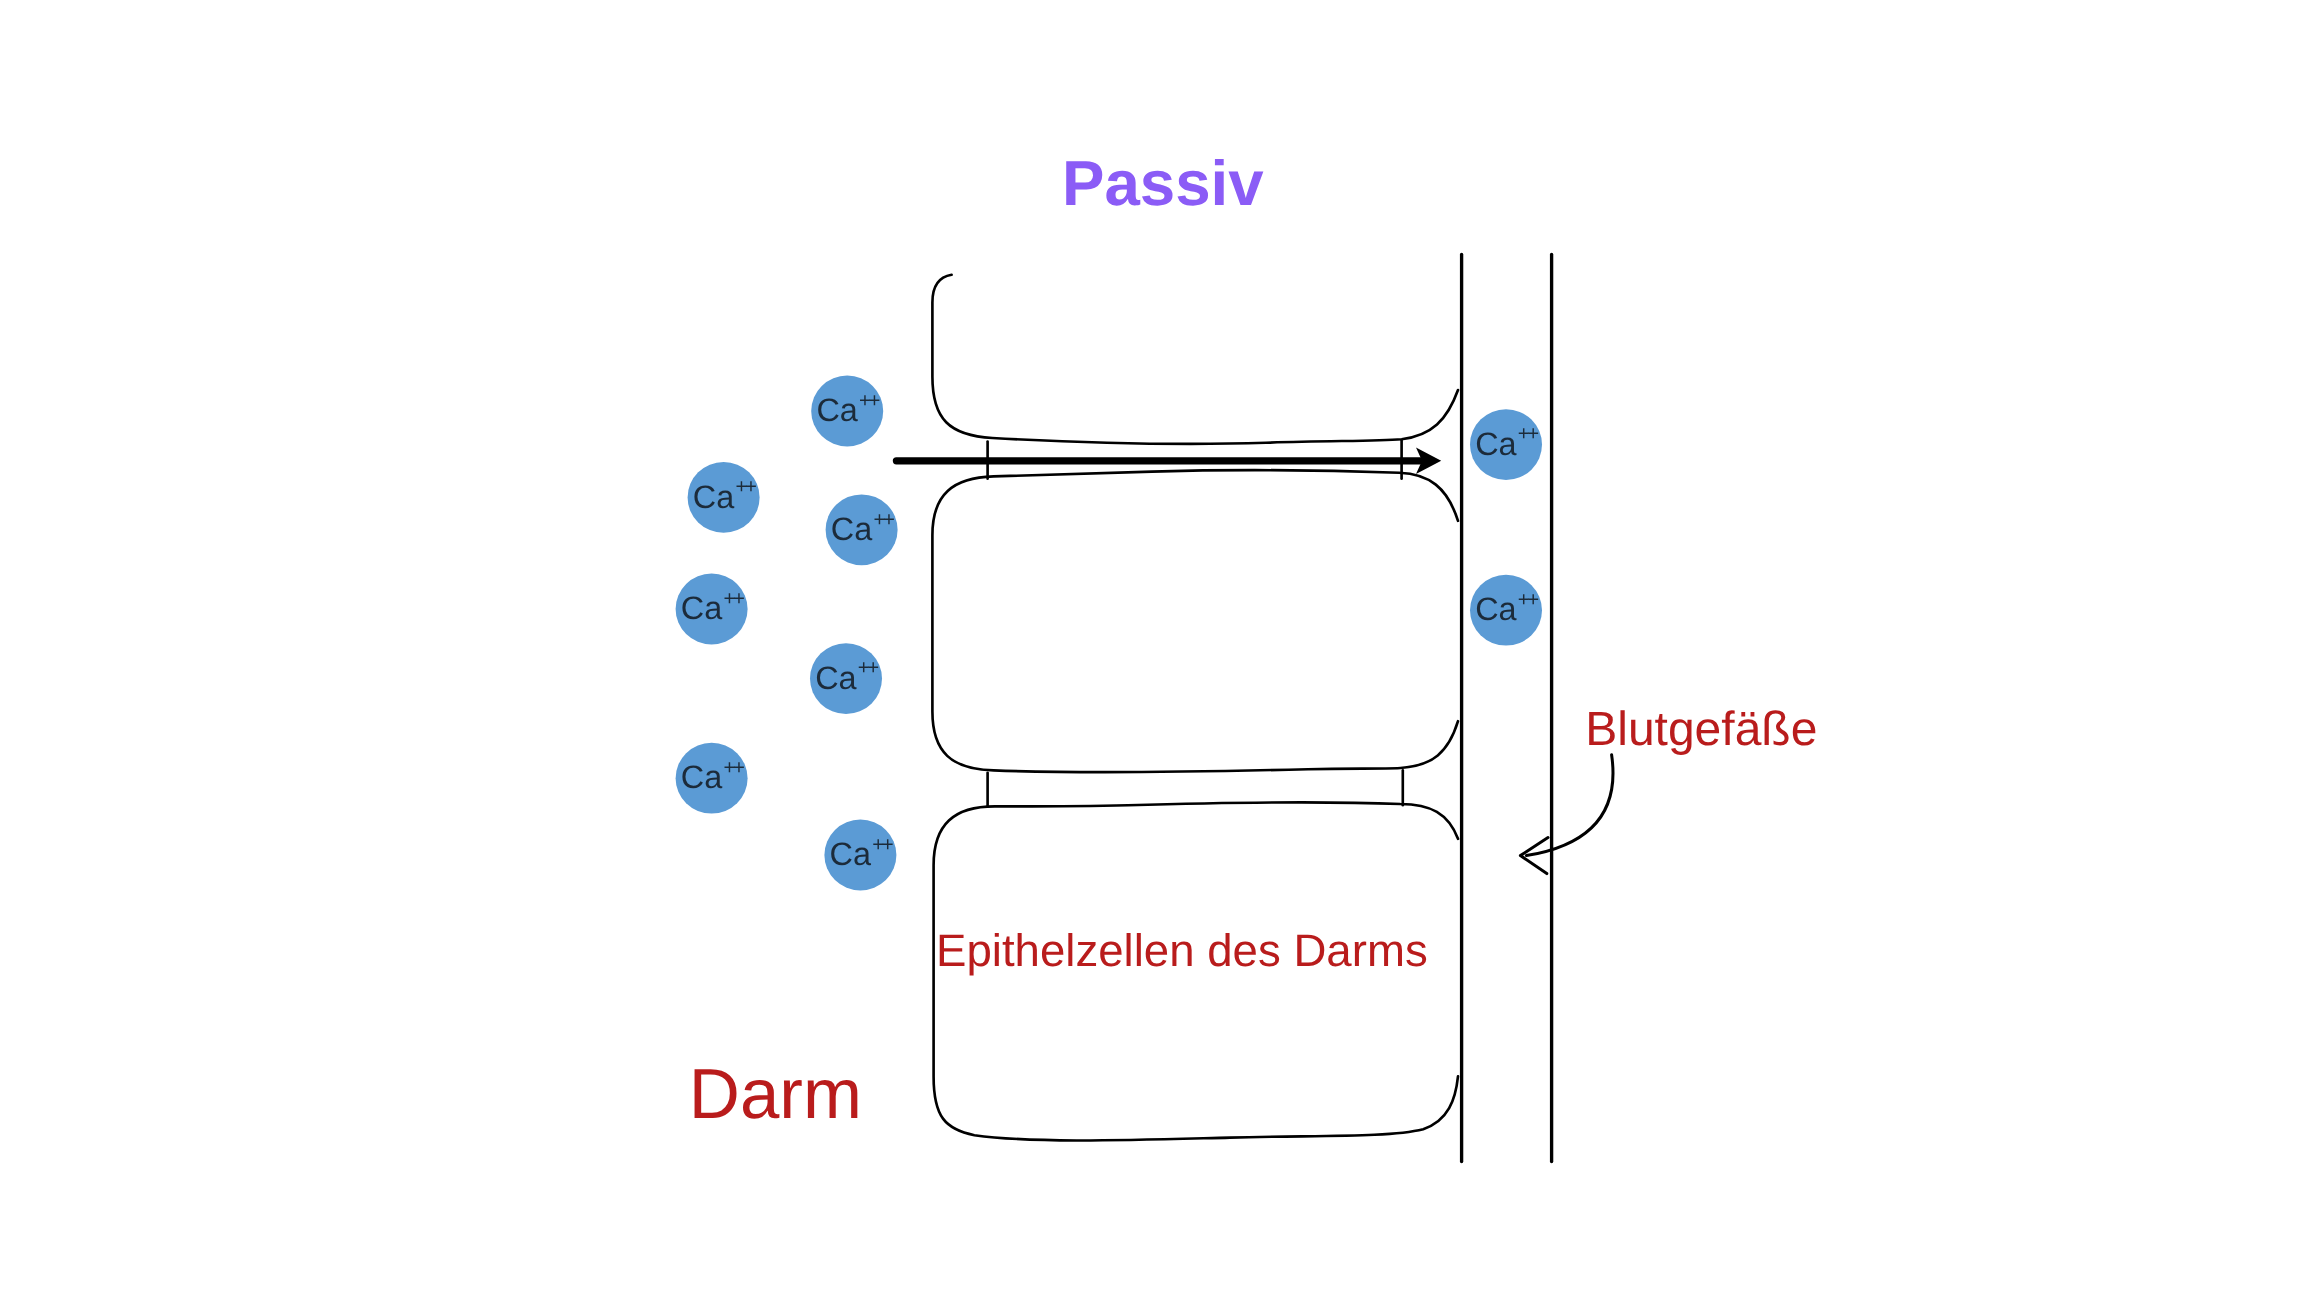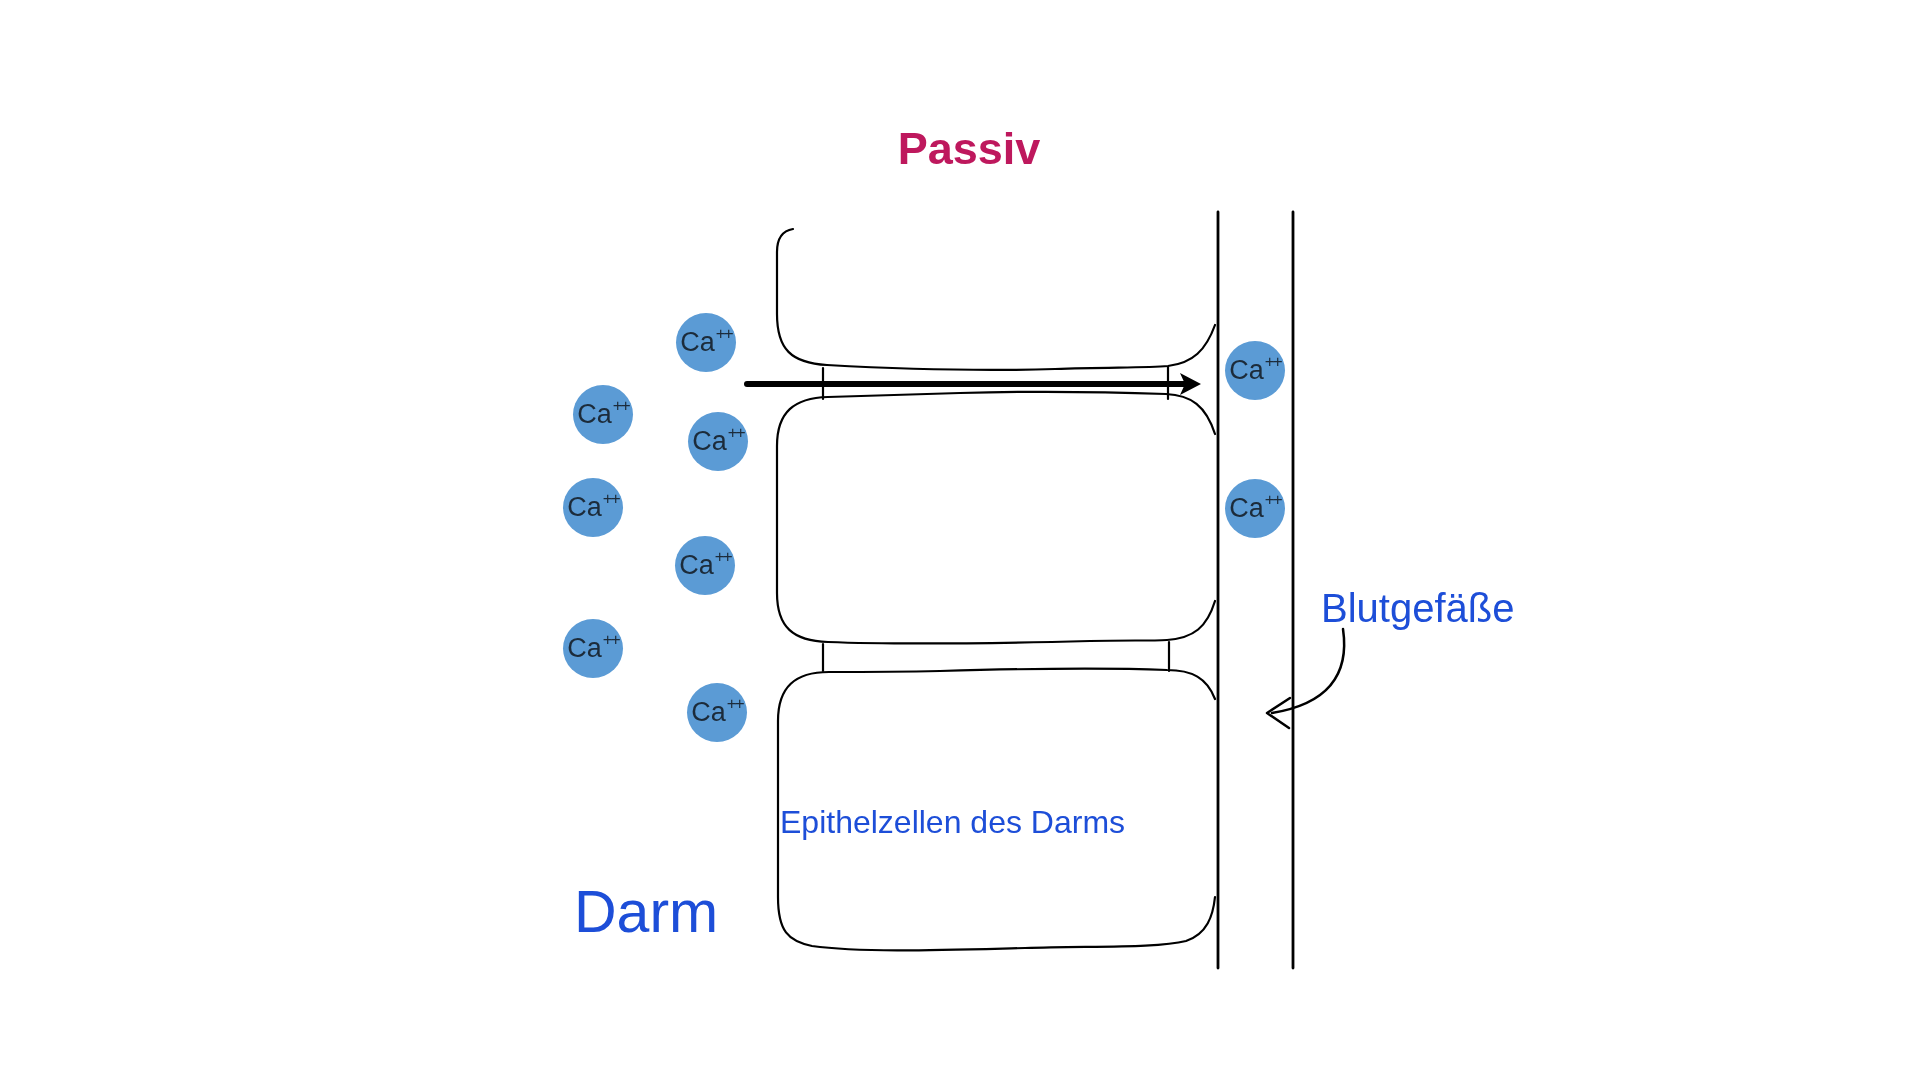--- a/index.html
+++ b/index.html
@@ -25,34 +25,34 @@
     fill: none;
     stroke-linecap: round;
     stroke-linejoin: round;
   }
   .fill-line { fill: var(--line, #000000); stroke: none; }
 
   .title {
     position: absolute;
     left: 969px; top: 122px;
     transform: translateX(-50%);
-    font-size: 45px;
+    font-size: 53px;
     font-weight: 700;
     line-height: 1.2;
-    color: #be185d;
+    color: #8b5cf6;
     white-space: nowrap;
   }
   .label {
     position: absolute;
     font-weight: 300;
-    color: #1d4ed8;
+    color: #b91c1c;
     line-height: 1.2;
     white-space: nowrap;
   }
-  .label-epithel { left: 780px;  top: 771px; font-size: 32px; margin-top: 32px; }
+  .label-epithel { left: 780px;  top: 771px; font-size: 38px; }
   .label-vessel  { left: 1321px; top: 584px; font-size: 40px; }
   .label-darm    { left: 574px;  top: 833px; font-size: 59px; margin-top: 44px; }
 
   .ion-layer { position: absolute; left: 0; top: 0; width: 100%; height: 100%; padding-left: 28px; }
   .ion {
     position: absolute;
     width: 60px; height: 59px;
     border-radius: 50%;
     background: var(--ion-fill, #5b9bd5);
     color: var(--ion-text, #1c2b3a);

